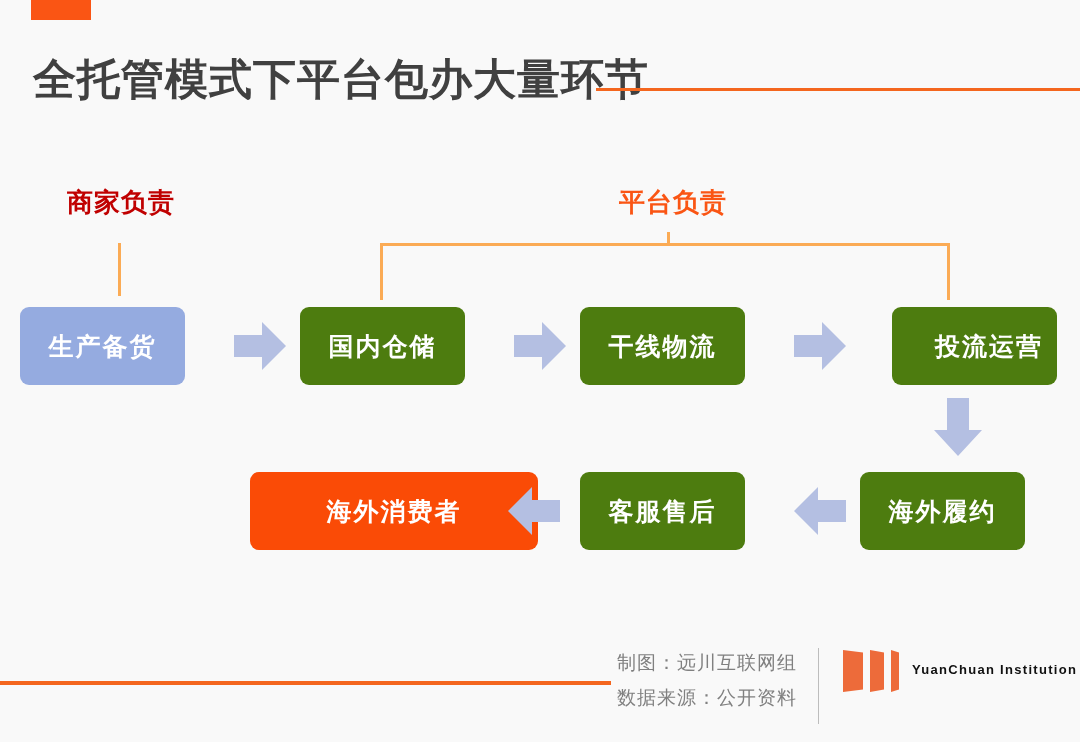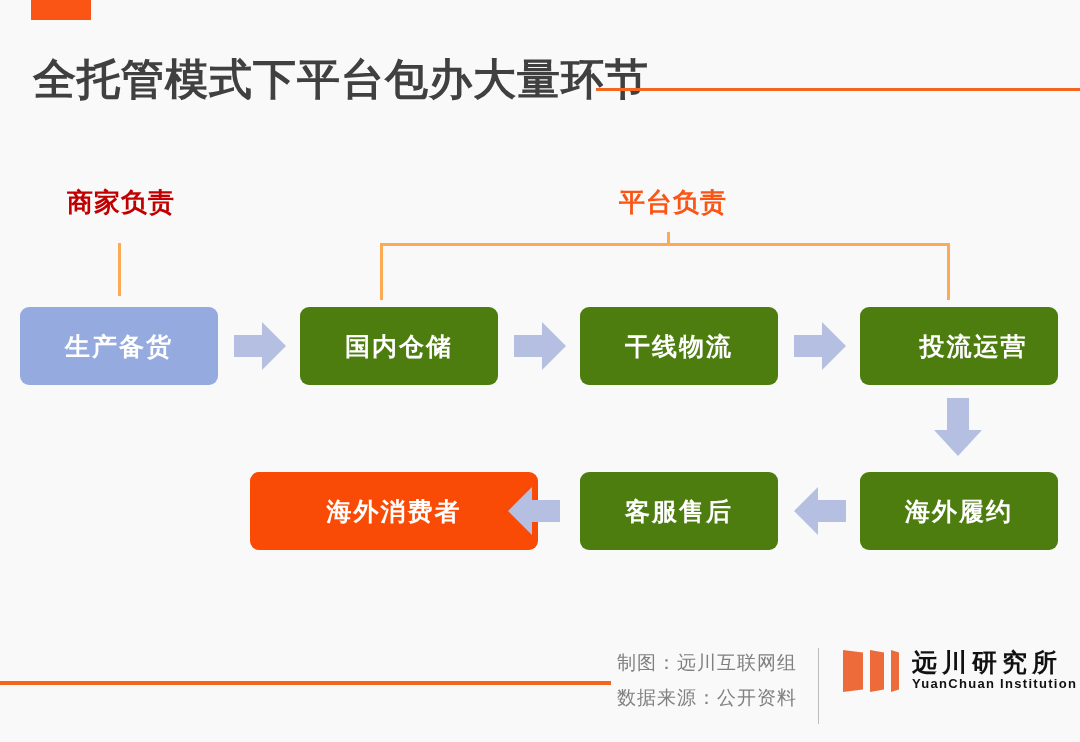--- a/index.html
+++ b/index.html
@@ -99,40 +99,40 @@
   .bracket-right {
     left: 947px;
     top: 243px;
     width: 3px;
     height: 57px;
   }
 
   
   .box {
     position: absolute;
-    width: 198px;
+    width: 165px;
     height: 78px;
     border-radius: 9px;
     display: flex;
     align-items: center;
     justify-content: center;
     font-size: 25px;
     font-weight: 700;
     color: #ffffff;
     letter-spacing: 2px;
     box-sizing: border-box;
   }
   .box-blue   { background: #95abe0; }
   .box-orange { background: #4d7c0f; }
   .box-red    { background: #fa4b06; }
 
   .b1 { left: 20px;  top: 307px; }
   .b2 { left: 300px; top: 307px; }
   .b3 { left: 580px; top: 307px; }
-  .b4 { left: 860px; top: 307px; padding-left: 29px; }
+  .b4 { left: 892px; top: 307px; padding-left: 29px; }
   .b5 { left: 250px; top: 472px; width: 288px; }
   .b6 { left: 580px; top: 472px; }
   .b7 { left: 860px; top: 472px; }
 
   
   .arrow {
     position: absolute;
     width: 52px;
     height: 48px;
   }
@@ -276,18 +276,17 @@
     <div>数据来源：公开资料</div>
   </div>
   <div class="footer-sep"></div>
   <div class="logo">
     <div class="logo-marks">
       <span class="mk mk1"></span>
       <span class="mk mk2"></span>
       <span class="mk mk3"></span>
     </div>
     <div class="logo-text">
-      <div class="logo-cn">远川研究所</div>
       <div class="logo-en">YuanChuan Institution</div>
     </div>
   </div>
 
 </div>
 
 </body></html>

